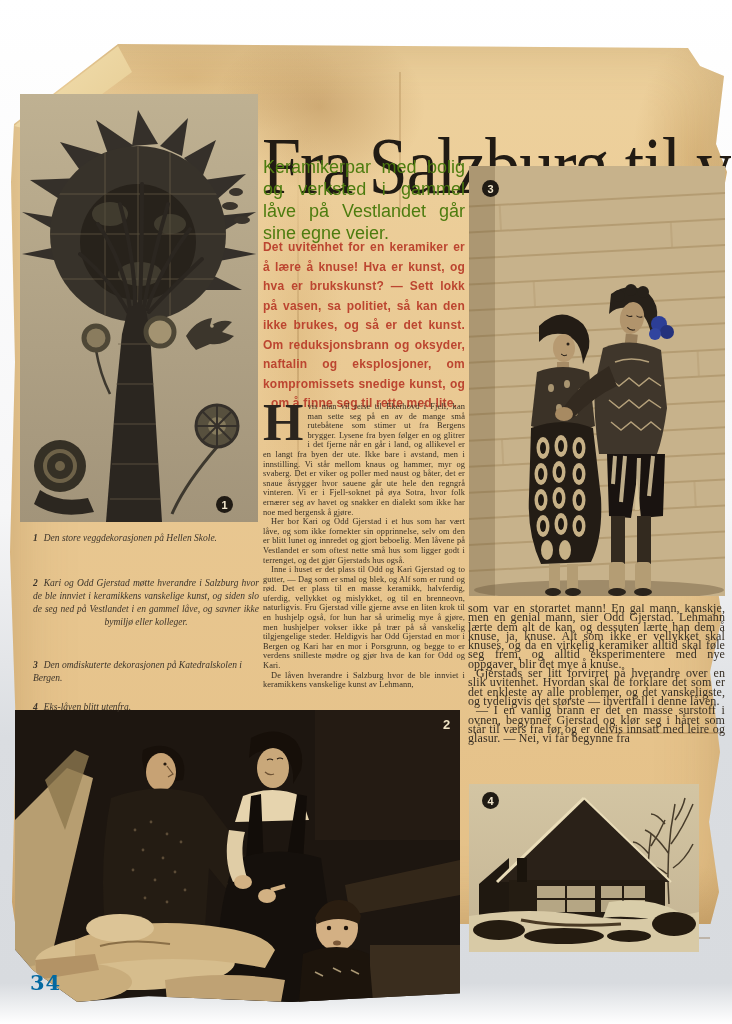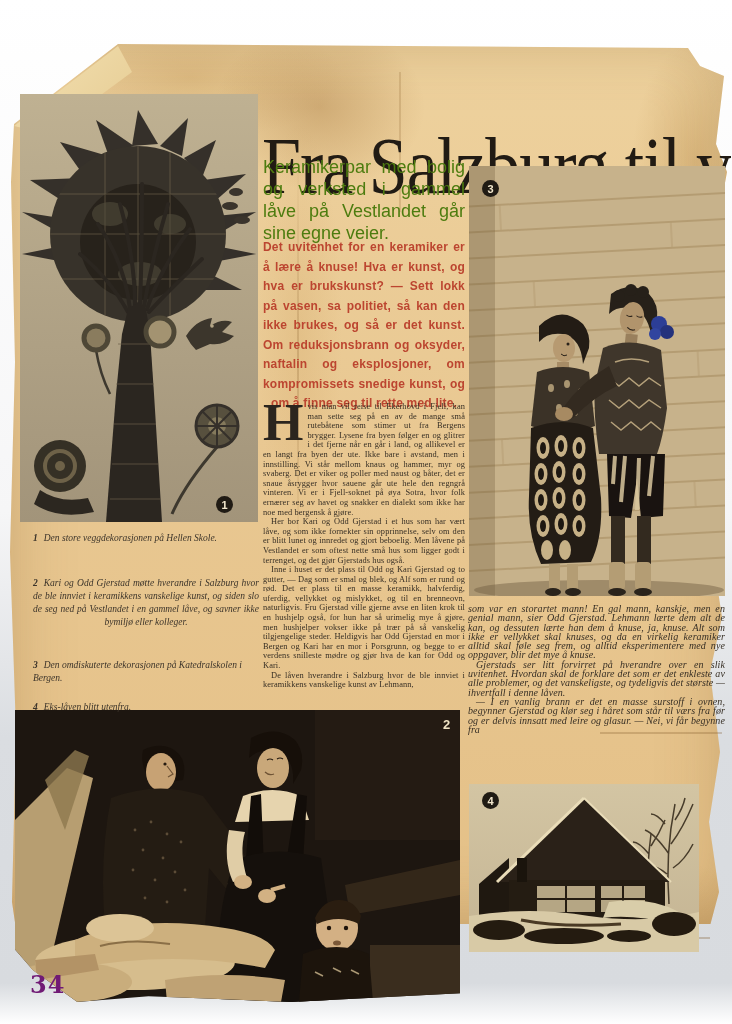--- a/index.html
+++ b/index.html
@@ -36,21 +36,21 @@
     white-space:nowrap;letter-spacing:-1px;transform:scaleY(1.14);transform-origin:top left;}
   .lead-bold{position:absolute;left:263px;top:124px;width:202px;
     font-family:"Liberation Sans",sans-serif;font-weight:400;font-size:18px;line-height:22px;
     color:#4d7c0f;text-align:justify;}
   .lead-text{position:absolute;left:263px;top:206px;width:202px;
     font-family:"Liberation Sans",sans-serif;font-weight:700;font-size:12px;line-height:19.5px;
     color:#bc4530;text-align:justify;text-align-last:center;letter-spacing:.2px;}
   .bodycol{position:absolute;font-family:"Liberation Serif",serif;color:#362e24;
     text-align:justify;hyphens:auto;-webkit-hyphens:auto;overflow:hidden;}
   .col1{left:263px;top:370px;width:202px;height:308px;font-size:8.4px;line-height:9.6px;letter-spacing:.1px;}
-  .col2{left:468px;top:572px;width:257px;height:178px;font-size:10px;line-height:9.3px;letter-spacing:.1px;font-style:italic;}
+  .col2{left:468px;top:572px;width:257px;height:178px;font-size:12px;line-height:9.3px;letter-spacing:.1px;}
   .para{margin:0;}
   .para + .para{text-indent:8px;}
   .dropcap{float:left;font-size:52px;line-height:40px;font-weight:700;color:#2b251e;
     margin:1px 4px 0 0;font-family:"Liberation Serif",serif;}
   .caption{position:absolute;left:33px;width:226px;font-family:"Liberation Serif",serif;
     font-style:italic;font-size:9.5px;line-height:13px;color:#3c342a;}
   .cap-num{font-weight:700;font-style:italic;margin-right:6px;}
   .cap-just{text-align:justify;text-align-last:center;}
   .cap-center{text-align:left;}
 
@@ -61,22 +61,22 @@
   .ph3{left:469px;top:134px;}
   .ph4{left:469px;top:752px;}
   .badge{position:absolute;width:17px;height:17px;border-radius:50%;background:#201b14;
     color:#f2e7cd;font-family:"Liberation Sans",sans-serif;font-weight:700;font-size:11px;
     display:flex;align-items:center;justify-content:center;z-index:5;}
   .b1{left:216px;top:464px;}
   .b3{left:482px;top:148px;}
   .b4{left:482px;top:760px;}
   .photo-num{position:absolute;left:443px;top:685px;color:#efe3c4;
     font-family:"Liberation Sans",sans-serif;font-weight:700;font-size:13px;z-index:5;}
-  .page-num{position:absolute;left:30px;top:938px;color:#701a75;
-    font-family:"DejaVu Serif",serif;font-weight:700;font-size:24px;z-index:6;letter-spacing:1px;}
+  .page-num{position:absolute;left:30px;top:938px;color:#0369a1;
+    font-family:"DejaVu Serif",serif;font-weight:700;font-size:21px;z-index:6;letter-spacing:1px;}
 </style>
 </head>
 <body>
 
 <div class="stage">
 
   <div class="paper"></div>
   <div class="fold"></div>
   <div class="crease v1"></div>
   <div class="crease v2"></div>

